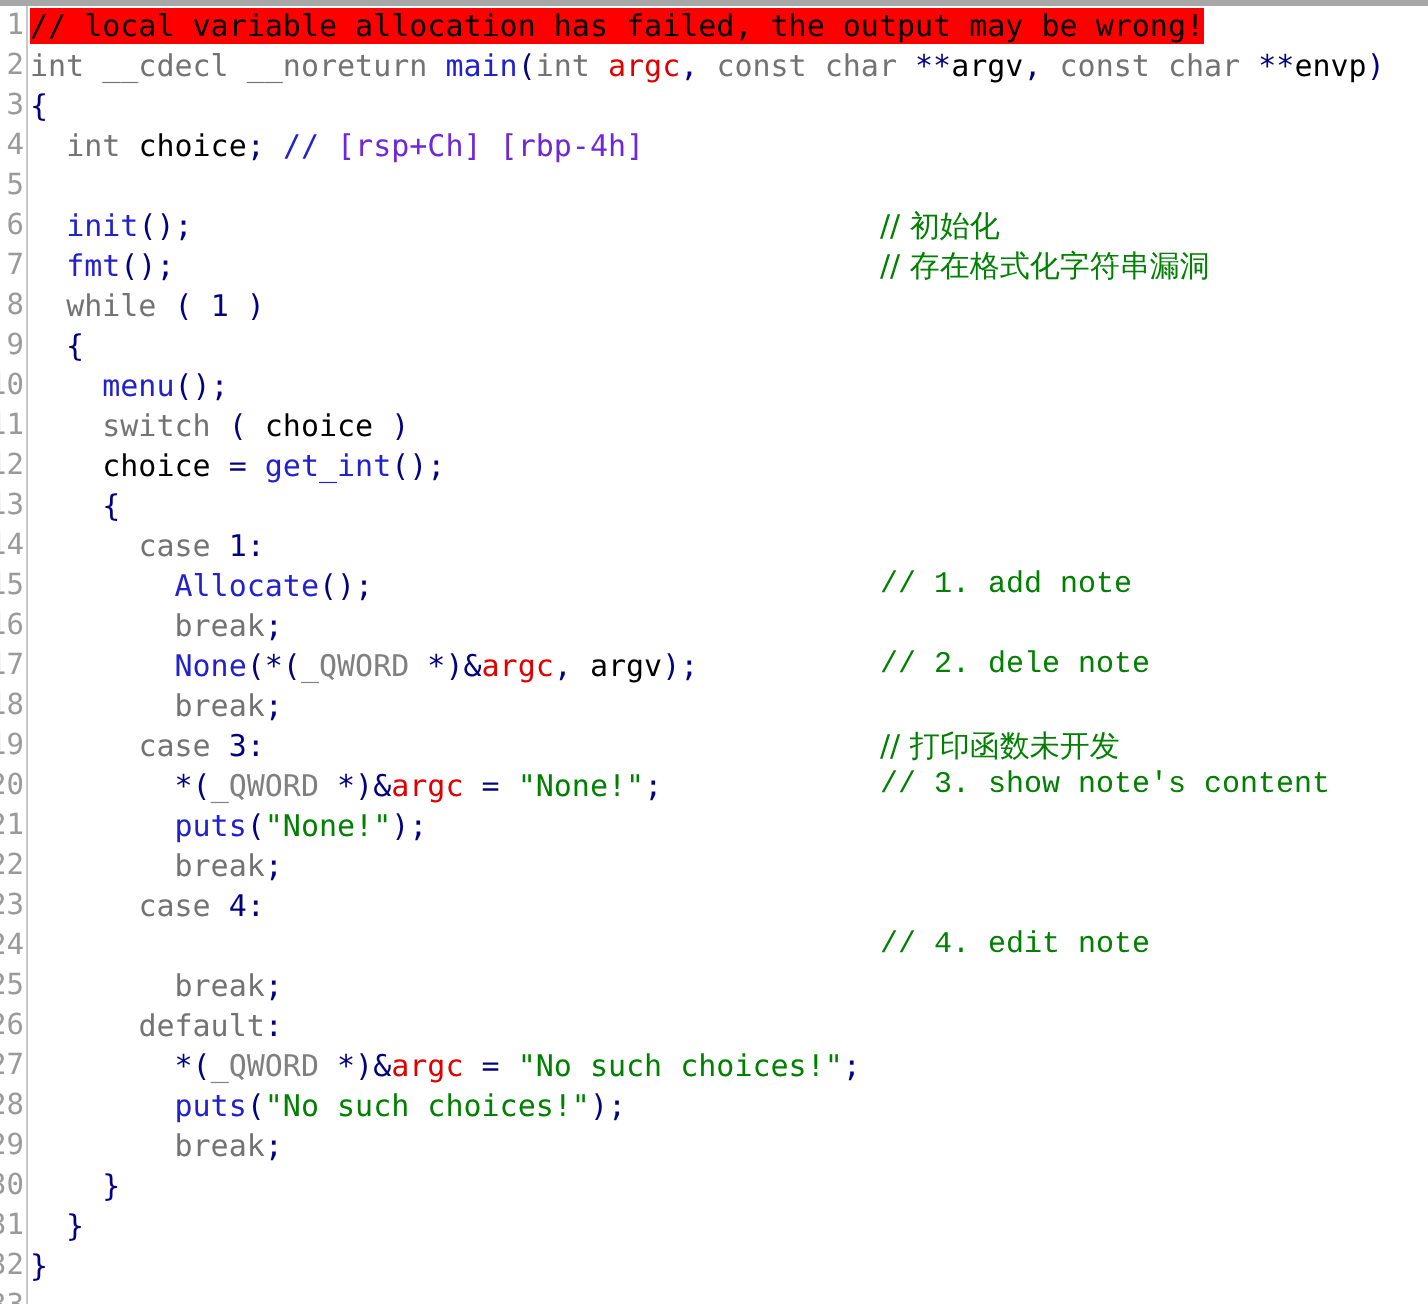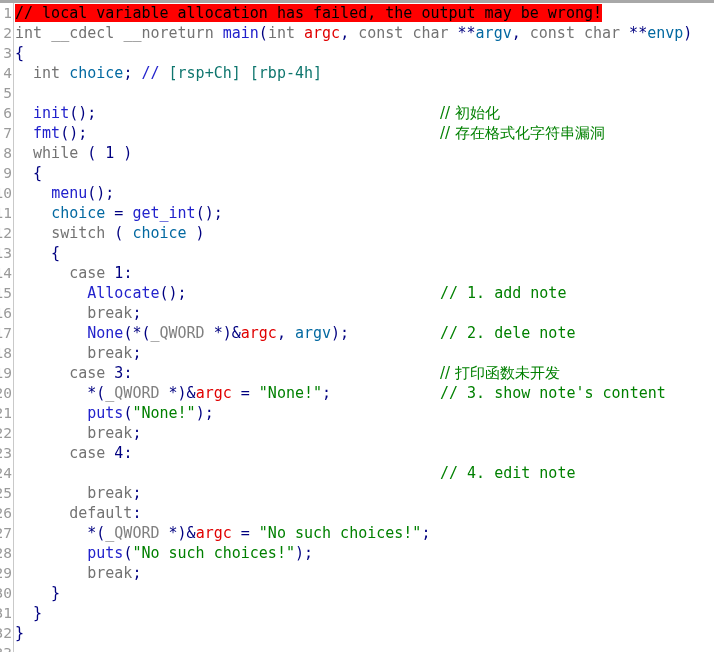--- a/index.html
+++ b/index.html
@@ -83,32 +83,33 @@
     font-size: 15px;
     font-family: "DejaVu Sans Mono", "Liberation Mono", monospace;
   }
 
   .cmt-col {
     position: absolute;
     left: 425px;
     top: 0;
     line-height: 20px;
     white-space: pre;
+    font-family: Liberation Mono, monospace;
   }
 
   
   .t-plain   { color: #000080; }               
   .t-kw      { color: #737373; }               
   .t-fn      { color: #2222cc; }               
-  .t-var     { color: #0369a1; }               
+  .t-var     { color: #000000; }               
   .t-arg     { color: #e00000; }               
   .t-type    { color: #808080; }               
   .t-str     { color: #008000; }               
   .t-cmt     { color: #008000; }               
-  .t-cmtfaint{ color: #0f766e; }               
+  .t-cmtfaint{ color: #6d28d9; }               
   .t-cmtmark { color: #2222cc; }               
   .t-err     { color: #000000; background: #ff0000; }  
 
   .cjk { font-family: "DejaVu Sans", "Liberation Sans", sans-serif; text-align: center; }
 </style>
 </head>
 <body>
 
 <div id="view">
 
@@ -155,22 +156,22 @@
       <div class="line"><span class="t-err">// local variable allocation has failed, the output may be wrong!</span></div>
       <div class="line"><span><span class="t-kw">int</span><span class="t-plain"> </span><span class="t-kw">__cdecl</span><span class="t-plain"> </span><span class="t-kw">__noreturn</span><span class="t-plain"> </span><span class="t-fn">main</span><span class="t-plain">(</span><span class="t-kw">int</span><span class="t-plain"> </span><span class="t-arg">argc</span><span class="t-plain">, </span><span class="t-kw">const</span><span class="t-plain"> </span><span class="t-kw">char</span><span class="t-plain"> **</span><span class="t-var">argv</span><span class="t-plain">, </span><span class="t-kw">const</span><span class="t-plain"> </span><span class="t-kw">char</span><span class="t-plain"> **</span><span class="t-var">envp</span><span class="t-plain">)</span></span></div>
       <div class="line"><span><span class="t-plain">{</span></span></div>
       <div class="line"><span><span class="t-plain">  </span><span class="t-kw">int</span><span class="t-plain"> </span><span class="t-var">choice</span><span class="t-plain">; </span></span><span class="t-cmtmark">// </span><span class="t-cmtfaint">[rsp+Ch] [rbp-4h]</span></div>
       <div class="line"><span></span></div>
       <div class="line"><span><span class="t-plain">  </span><span class="t-fn">init</span><span class="t-plain">();</span></span><span class="cmt-col t-cmt cjk">// 初始化</span></div>
       <div class="line"><span><span class="t-plain">  </span><span class="t-fn">fmt</span><span class="t-plain">();</span></span><span class="cmt-col t-cmt cjk">// 存在格式化字符串漏洞</span></div>
       <div class="line"><span><span class="t-plain">  </span><span class="t-kw">while</span><span class="t-plain"> ( </span><span class="t-plain">1</span><span class="t-plain"> )</span></span></div>
       <div class="line"><span><span class="t-plain">  {</span></span></div>
       <div class="line"><span><span class="t-plain">    </span><span class="t-fn">menu</span><span class="t-plain">();</span></span></div>
+      <div class="line"><span><span class="t-plain">    </span><span class="t-kw">switch</span><span class="t-plain"> ( </span><span class="t-var">choice</span><span class="t-plain"> )</span></span></div>
       <div class="line"><span><span class="t-plain">    </span><span class="t-var">choice</span><span class="t-plain"> = </span><span class="t-fn">get_int</span><span class="t-plain">();</span></span></div>
-      <div class="line"><span><span class="t-plain">    </span><span class="t-kw">switch</span><span class="t-plain"> ( </span><span class="t-var">choice</span><span class="t-plain"> )</span></span></div>
       <div class="line"><span><span class="t-plain">    {</span></span></div>
       <div class="line"><span><span class="t-plain">      </span><span class="t-kw">case</span><span class="t-plain"> </span><span class="t-plain">1</span><span class="t-plain">:</span></span></div>
       <div class="line"><span><span class="t-plain">        </span><span class="t-fn">Allocate</span><span class="t-plain">();</span></span><span class="cmt-col t-cmt">// 1. add note</span></div>
       <div class="line"><span><span class="t-plain">        </span><span class="t-kw">break</span><span class="t-plain">;</span></span></div>
       <div class="line"><span><span class="t-plain">        </span><span class="t-fn">None</span><span class="t-plain">(*(</span><span class="t-type">_QWORD</span><span class="t-plain"> *)&amp;</span><span class="t-arg">argc</span><span class="t-plain">, </span><span class="t-var">argv</span><span class="t-plain">);</span></span><span class="cmt-col t-cmt">// 2. dele note</span></div>
       <div class="line"><span><span class="t-plain">        </span><span class="t-kw">break</span><span class="t-plain">;</span></span></div>
       <div class="line"><span><span class="t-plain">      </span><span class="t-kw">case</span><span class="t-plain"> </span><span class="t-plain">3</span><span class="t-plain">:</span></span><span class="cmt-col t-cmt cjk">// 打印函数未开发</span></div>
       <div class="line"><span><span class="t-plain">        *(</span><span class="t-type">_QWORD</span><span class="t-plain"> *)&amp;</span><span class="t-arg">argc</span><span class="t-plain"> = </span><span class="t-str">"None!"</span><span class="t-plain">;</span></span><span class="cmt-col t-cmt">// 3. show note's content</span></div>
       <div class="line"><span><span class="t-plain">        </span><span class="t-fn">puts</span><span class="t-plain">(</span><span class="t-str">"None!"</span><span class="t-plain">);</span></span></div>
       <div class="line"><span><span class="t-plain">        </span><span class="t-kw">break</span><span class="t-plain">;</span></span></div>

